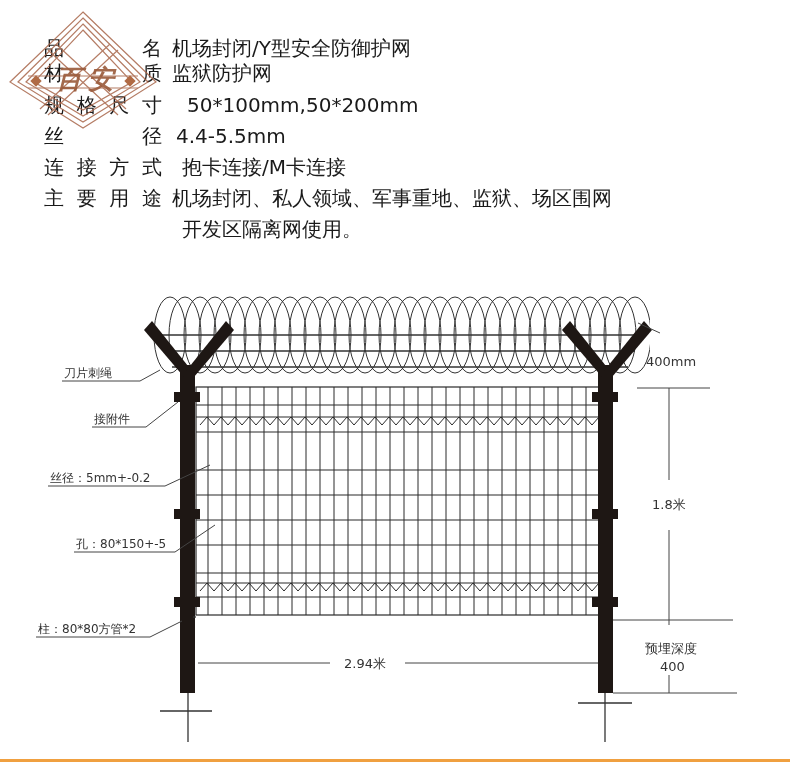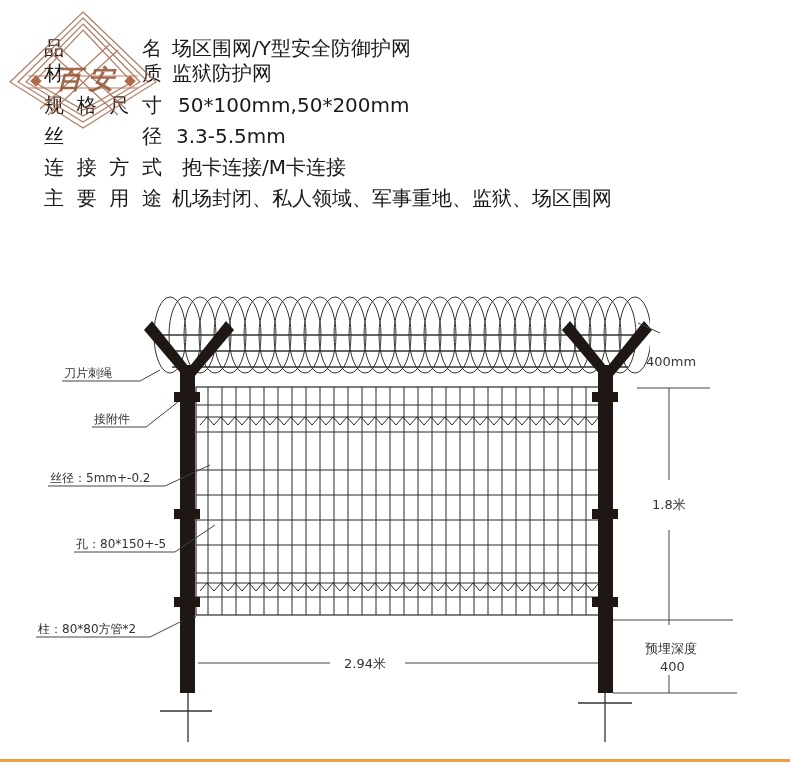--- a/index.html
+++ b/index.html
@@ -21,44 +21,44 @@
 </style>
 </head>
 <body>
 
 <div class="specs">
   <div class="spec-row" style="top:36px">
     <div class="spec-label">
       <span>品</span>
       <span>名</span>
     </div>
-    <div class="spec-value">场区围网/Y型安全防御护网</div>
+    <div class="spec-value">机场封闭/Y型安全防御护网</div>
   </div>
   <div class="spec-row" style="top:61px">
     <div class="spec-label">
       <span>材</span>
       <span>质</span>
     </div>
     <div class="spec-value">监狱防护网</div>
   </div>
   <div class="spec-row" style="top:93px">
     <div class="spec-label">
       <span>规</span>
       <span>格</span>
       <span>尺</span>
       <span>寸</span>
     </div>
-    <div class="spec-value" style="margin-left:16px">50*100mm,50*200mm</div>
+    <div class="spec-value" style="margin-left:25px">50*100mm,50*200mm</div>
   </div>
   <div class="spec-row" style="top:124px">
     <div class="spec-label">
       <span>丝</span>
       <span>径</span>
     </div>
-    <div class="spec-value" style="margin-left:14px">3.3-5.5mm</div>
+    <div class="spec-value" style="margin-left:14px">4.4-5.5mm</div>
   </div>
   <div class="spec-row" style="top:155px">
     <div class="spec-label">
       <span>连</span>
       <span>接</span>
       <span>方</span>
       <span>式</span>
     </div>
     <div class="spec-value" style="margin-left:20px">抱卡连接/M卡连接</div>
   </div>
@@ -66,20 +66,21 @@
     <div class="spec-label">
       <span>主</span>
       <span>要</span>
       <span>用</span>
       <span>途</span>
     </div>
     <div class="spec-value" style="">机场封闭、私人领域、军事重地、监狱、场区围网</div>
   </div>
   <div class="spec-row" style="top:217px">
     <div class="spec-label"></div>
+    <div class="spec-value" style="margin-left:20px">开发区隔离网使用。</div>
   </div>
 </div>
 
 <div class="logo">
   <svg width="150" height="120" viewBox="0 0 150 120">
     <g fill="none" stroke="#a8664a" stroke-width="1.2" opacity="0.85">
       <polygon points="75,2 148,72 75,118 2,72"></polygon>
       <polygon points="75,8 140,72 75,112 10,72"></polygon>
       <polygon points="75,14 132,72 75,106 18,72"></polygon>
       <polygon points="75,20 124,72 75,100 26,72"></polygon>

